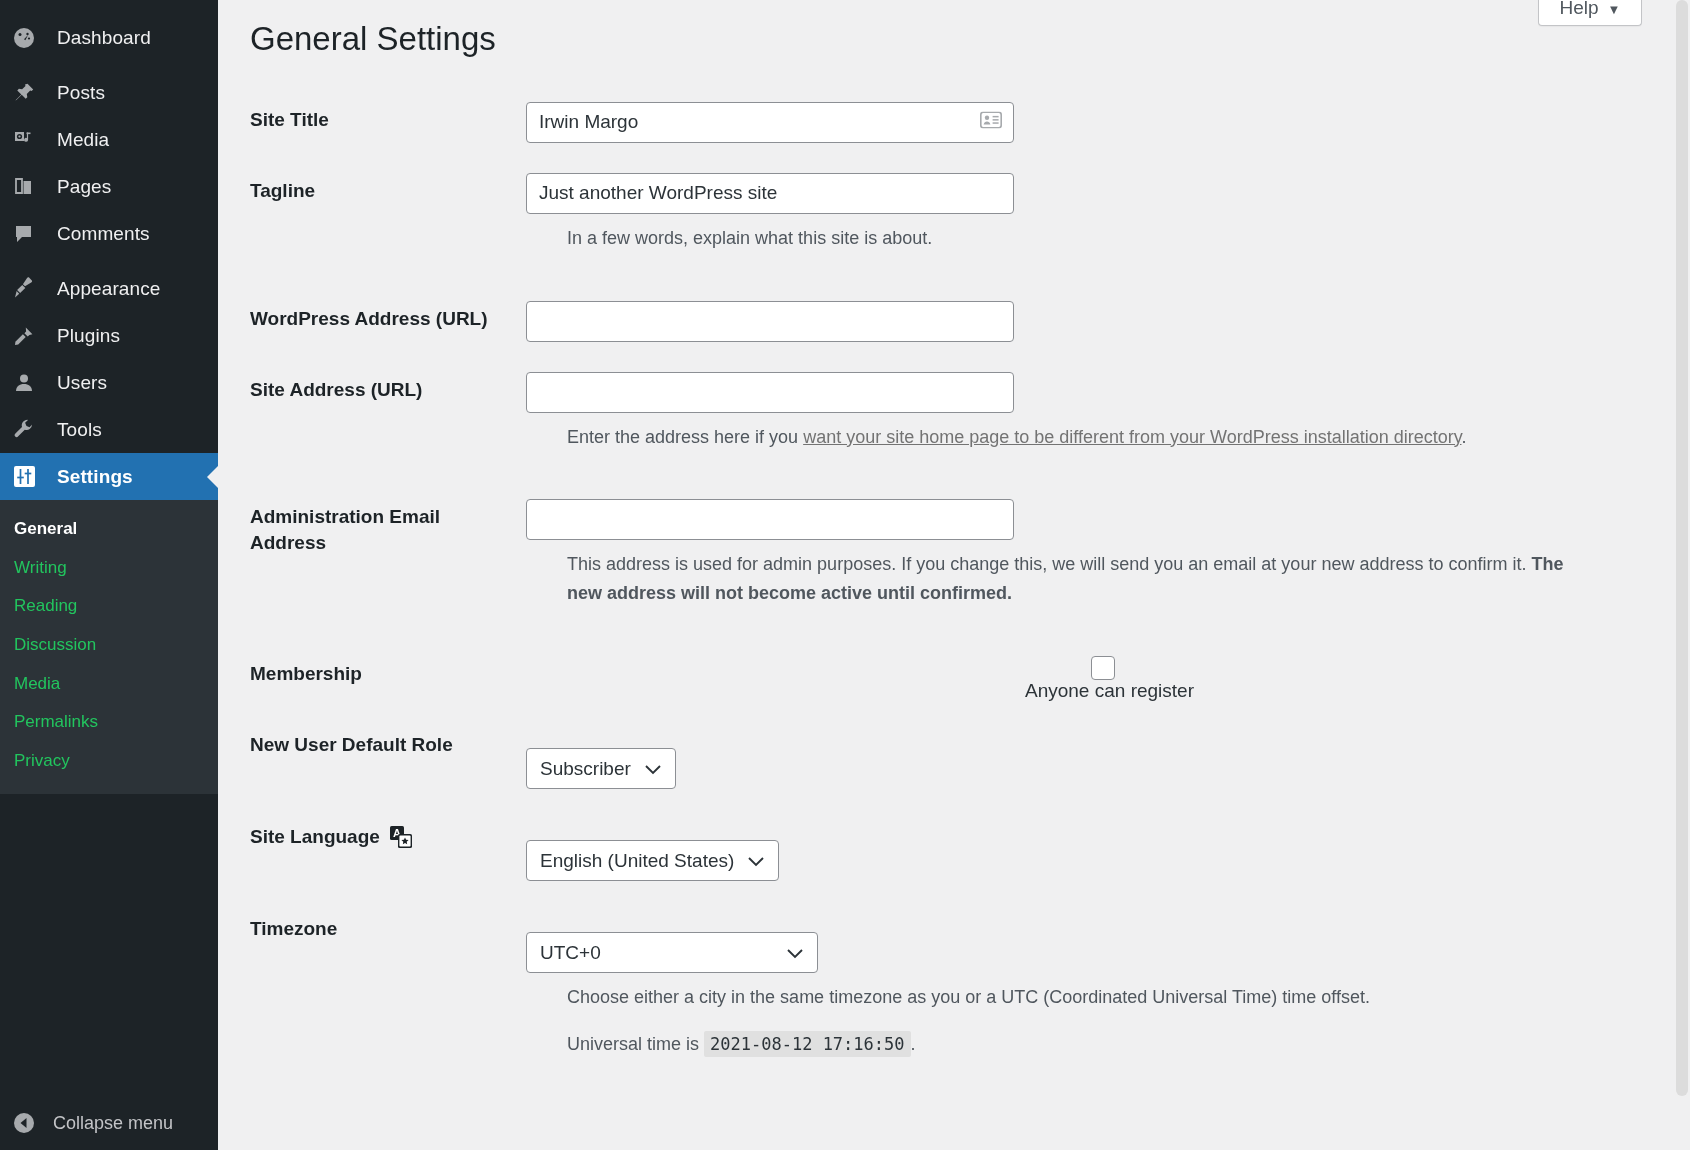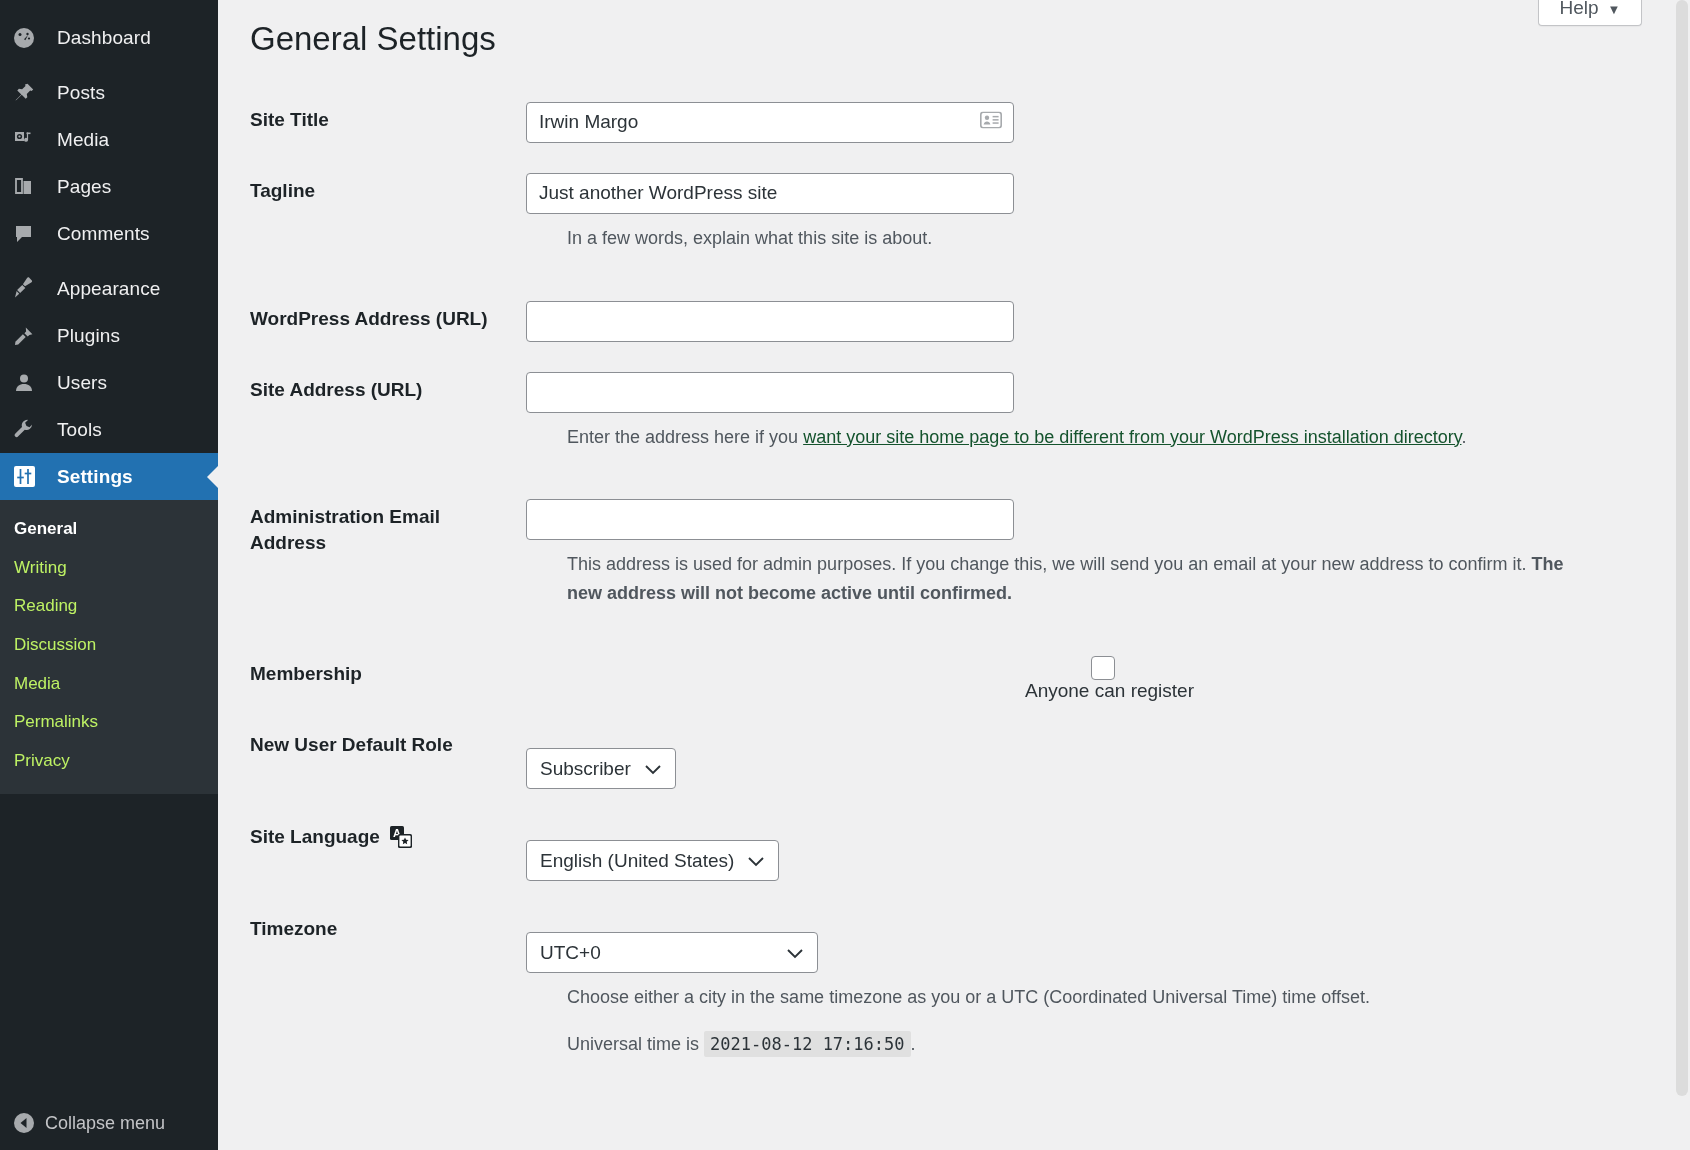--- a/index.html
+++ b/index.html
@@ -55,37 +55,37 @@
 
   
   .submenu {
     background: #2c3338;
     padding: 10px 0 14px 0;
   }
   .sub-item {
     display: block;
     padding: 7px 0 7px 14px;
     font-size: 17px;
-    color: #bef264;
+    color: #22c55e;
     cursor: pointer;
     line-height: 1.45;
   }
   .sub-item.current { color: #fff; font-weight: 700; }
 
   .collapse-row {
     margin-top: auto;
     display: flex; align-items: center;
     height: 54px;
     padding-left: 11px;
     color: #c3c4c7;
     font-size: 18px;
     cursor: pointer;
     background: #1d2327;
   }
-  .collapse-row .ctext { margin-left: 8px; }
+  .collapse-row .ctext { margin-left: 16px; }
 
   
   .main {
     flex: 1 1 auto;
     background: #f0f0f1;
     position: relative;
     padding: 0;
     overflow: hidden;
   }
   .help-tab {
@@ -152,21 +152,21 @@
 
   .desc {
     font-size: 18px;
     color: #50575e;
     line-height: 1.6;
     margin-top: 10px;
     max-width: 960px;
     margin-left: 41px;
   }
   .desc.wide { max-width: 1010px; }
-  .desc a { color: #14532d; }
+  .desc a { color: #737373; }
   .desc strong { color: #50575e; font-weight: bold; }
 
   .cb-row { display: flex; align-items: center; height: 41px; flex-direction: column; }
   .cb {
     width: 24px; height: 24px;
     border: 1px solid #8c8f94;
     border-radius: 4px;
     background: #fff;
     flex: 0 0 24px;
     cursor: pointer;

